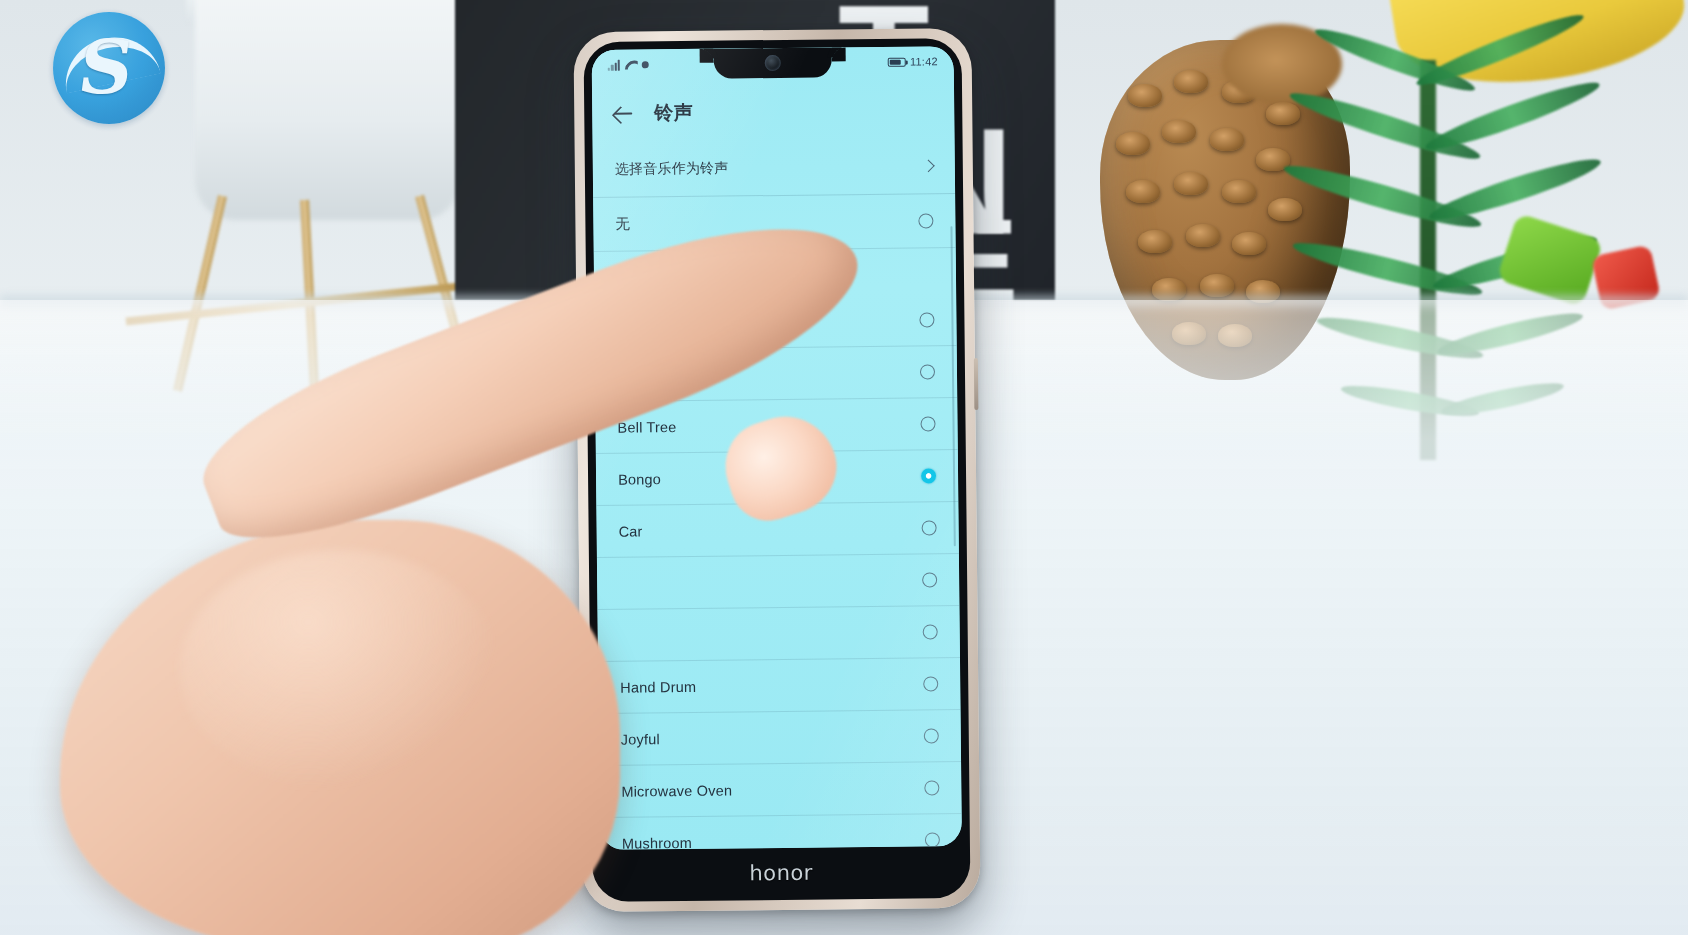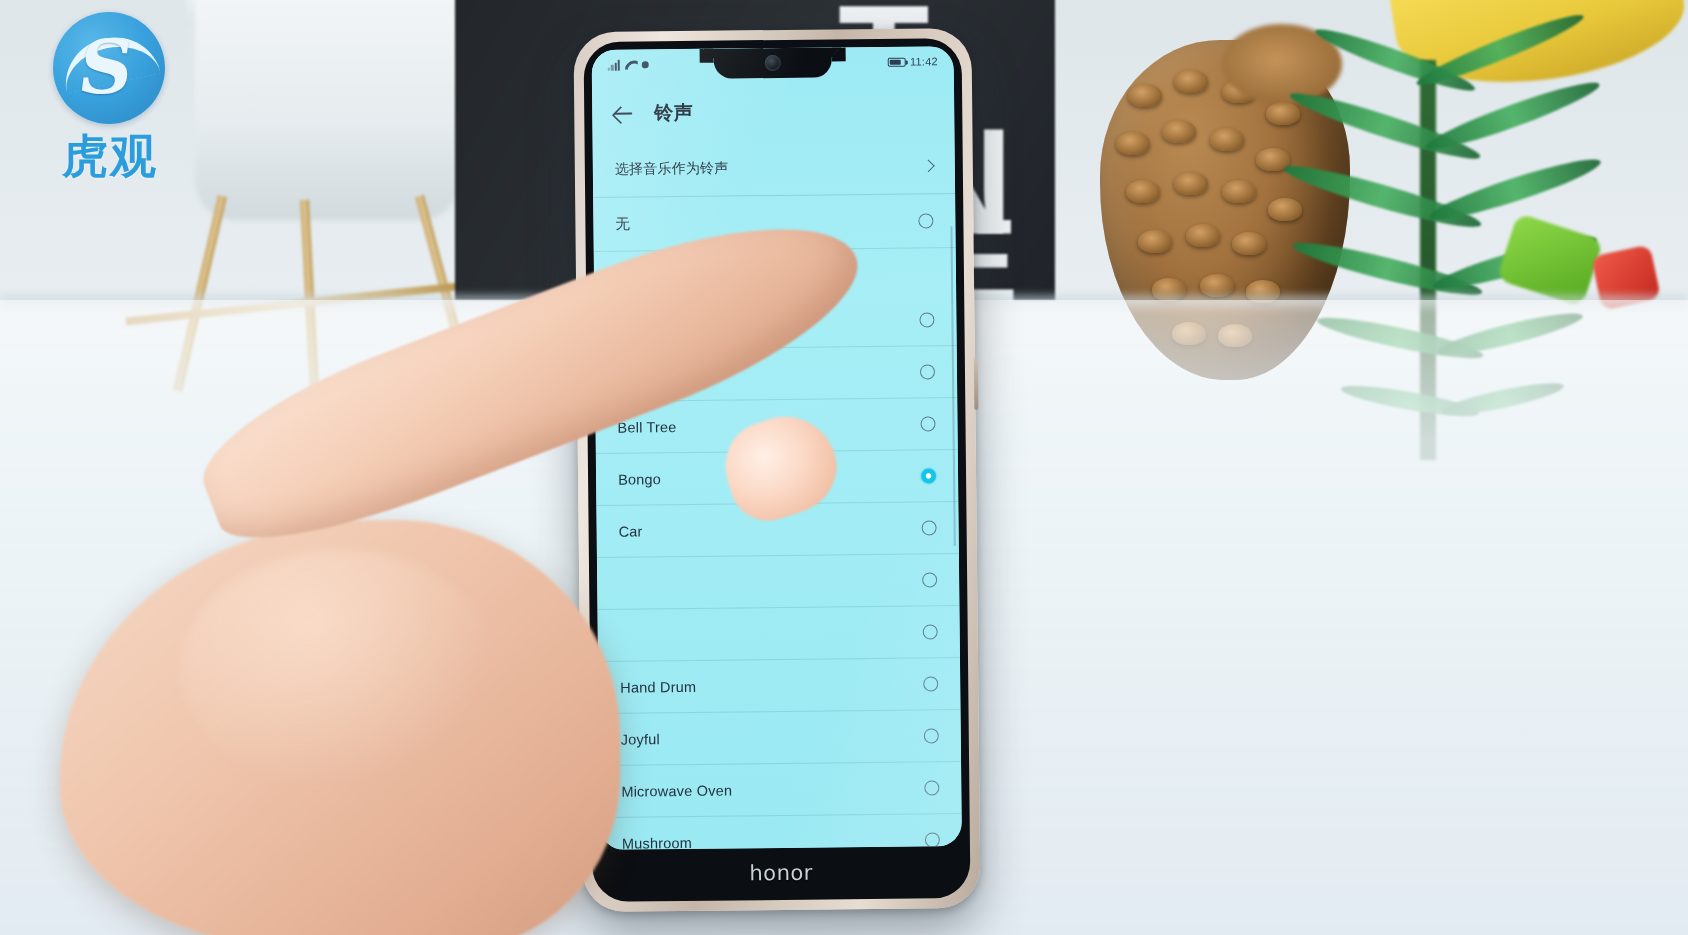--- a/index.html
+++ b/index.html
@@ -510,14 +510,13 @@
   <div class="palm"></div>
   <div class="knuckle"></div>
   <div class="finger"></div>
   <div class="fingertip"></div>
 </div>
 
 <div id="watermark">
   <div class="wm-circle"></div>
   <div class="wm-swoosh"></div>
   <div class="wm-s">S</div>
-  <div class="wm-text">虎观</div>
 </div>
 
 </body></html>

